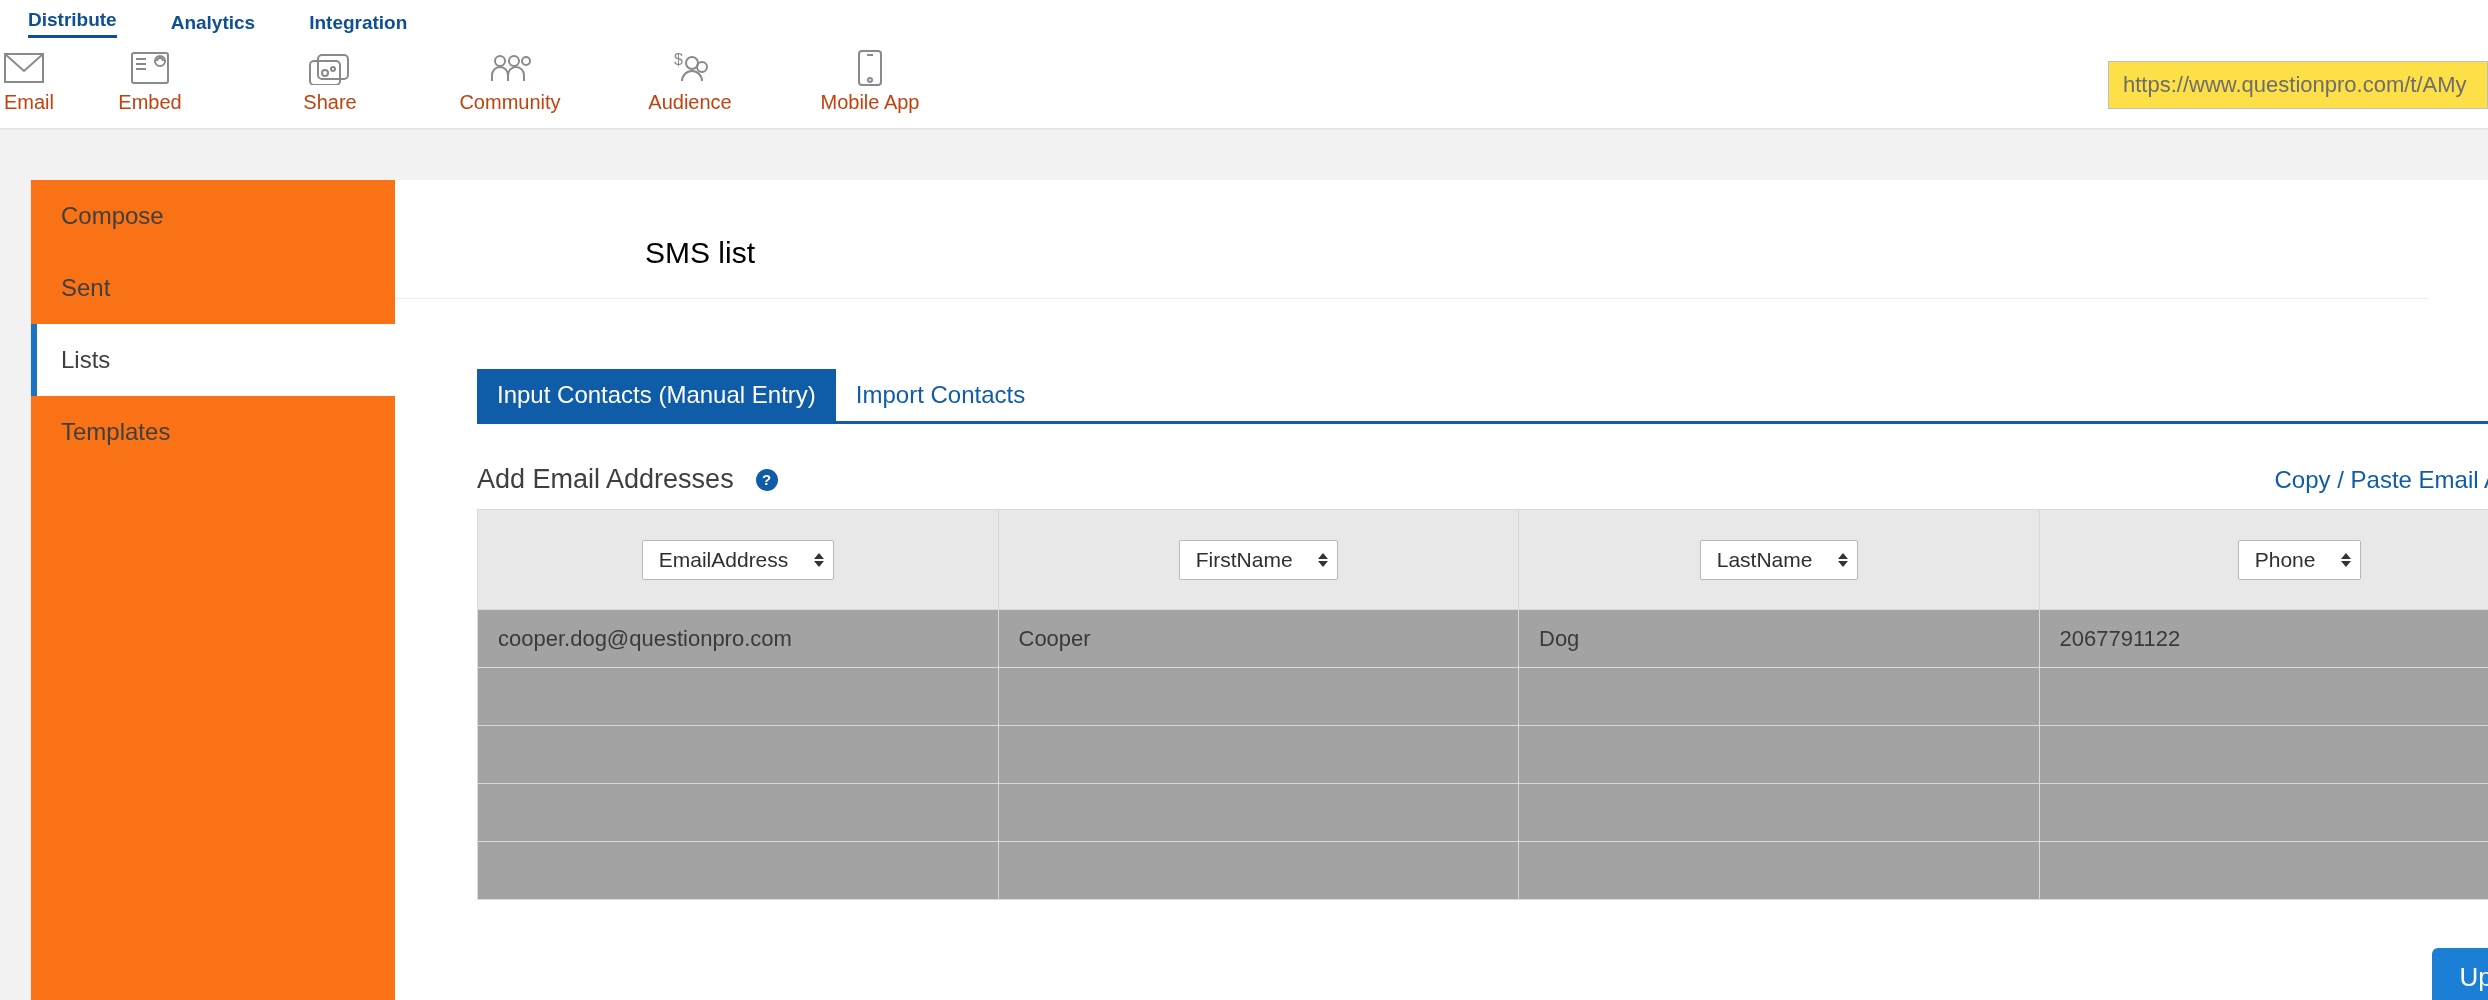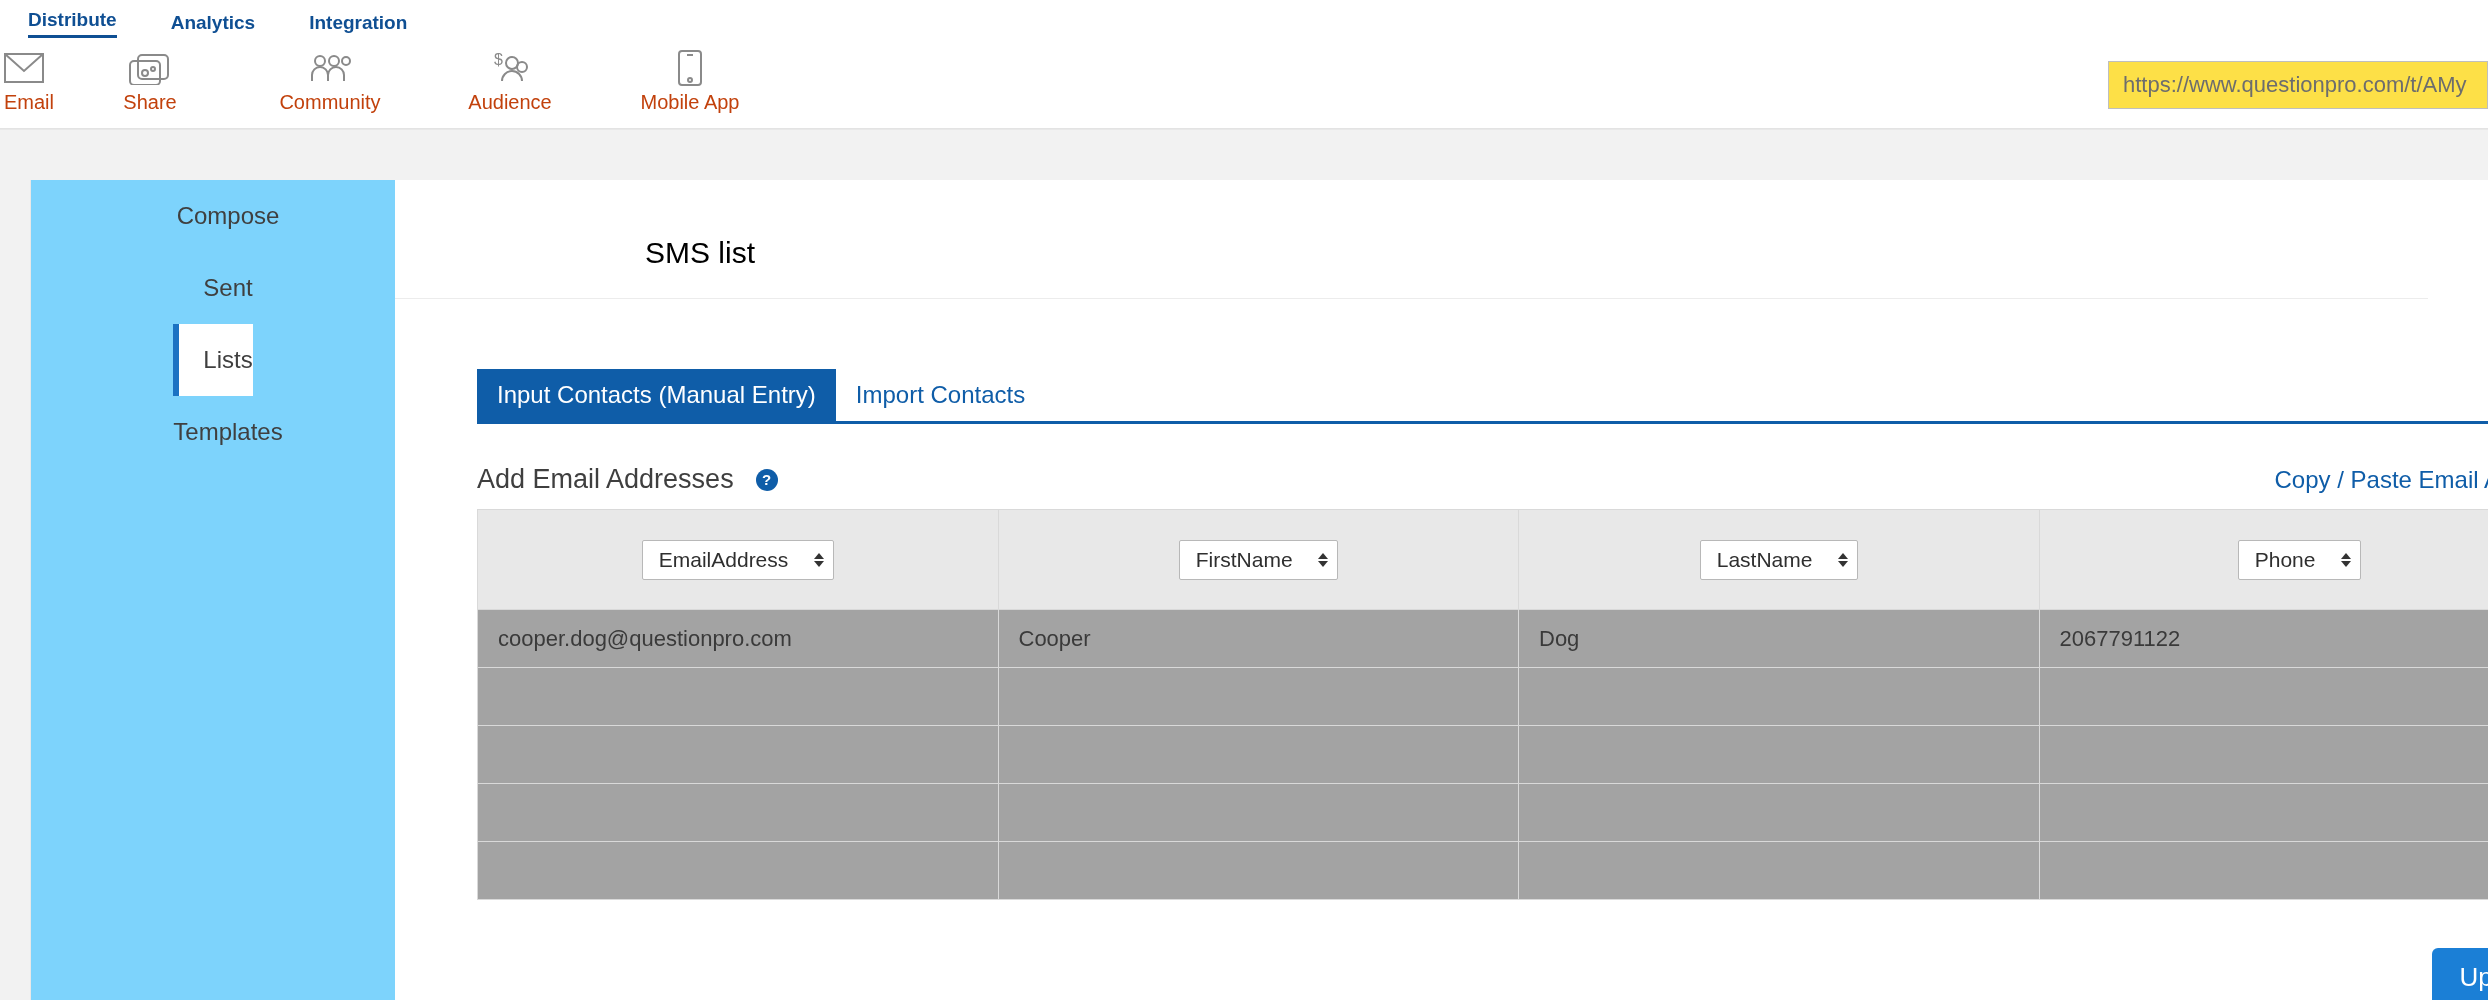--- a/index.html
+++ b/index.html
@@ -18,21 +18,21 @@
   .tool .icon { height:42px; display:flex; align-items:center; justify-content:center; }
   .tool svg { stroke:#8a8a8a; fill:none; stroke-width:2; }
   .tool-label { font-size:20px; color:#c2410c; margin-top:2px; }
   .url-box { position:absolute; right:0; top:22px; border:1px solid #bfbfbf; height:48px; width:380px; padding:0 14px; font-size:22px; color:#6d6d6d; background:#fde047; font-family:inherit;}
 
   
   .body-area { flex:1; display:flex; background:#f2f2f2; border-top:1px solid #e8e8e8;}
   .body-area-inner { display:flex; width:100%; margin:50px 0 0 30px; background:transparent;}
 
   
-  .sidebar { width:365px; background:#7dd3fc; display:flex; flex-direction:column; border-left:1px solid #e8e8e8;align-items:center;}
+  .sidebar { width:365px; background:#f97316; display:flex; flex-direction:column; border-left:1px solid #e8e8e8;}
   .side-item { height:72px; display:flex; align-items:center; padding-left:30px; font-size:24px; color:#3f3f3f; cursor:pointer; }
   .side-item.active { background:#ffffff; border-left:6px solid #1b72c3; padding-left:24px; }
 
   
   .main { flex:1; background:#ffffff; padding:0 0 0 0; position:relative;}
   .page-title { font-size:30px; color:#000000; padding:56px 0 28px 250px; border-bottom:1px solid #ececec; margin-right:0; width:calc(100% - 60px);}
 
   .tabs { display:flex; align-items:flex-end; margin:70px 0 0 82px; border-bottom:3px solid #0f5da8; width:calc(100% + 40px);}
   .tab { padding:12px 20px 12px 20px; font-size:24px; font-weight:500; cursor:pointer;}
   .tab.inactive { color:#0f5da8; background:transparent;}
@@ -74,20 +74,31 @@
     <span class="icon">
       <svg width="40" height="30" viewBox="0 0 40 30">
           <rect x="1" y="1" width="38" height="28"></rect>
           <path d="M1 1 L20 18 L39 1"></path>
         </svg>
     </span>
     <span class="tool-label">Email</span>
   </div>
   <div class="tool">
     <span class="icon">
+      <svg width="40" height="34" viewBox="0 0 40 34">
+          <rect x="2" y="2" width="36" height="30" rx="2"></rect>
+          <circle cx="30" cy="10" r="5"></circle>
+          <path d="M27 10 a3 3 0 0 1 6 0"></path>
+          <path d="M6 8h10M6 13h10M6 18h10"></path>
+        </svg>
+    </span>
+    <span class="tool-label">Embed</span>
+  </div>
+  <div class="tool">
+    <span class="icon">
       <svg width="44" height="34" viewBox="0 0 44 34">
           <rect x="10" y="4" width="30" height="24" rx="4"></rect>
           <rect x="2" y="10" width="30" height="24" rx="4"></rect>
           <circle cx="17" cy="22" r="3"></circle>
           <circle cx="25" cy="18" r="2"></circle>
         </svg>
     </span>
     <span class="tool-label">Share</span>
   </div>
   <div class="tool">

